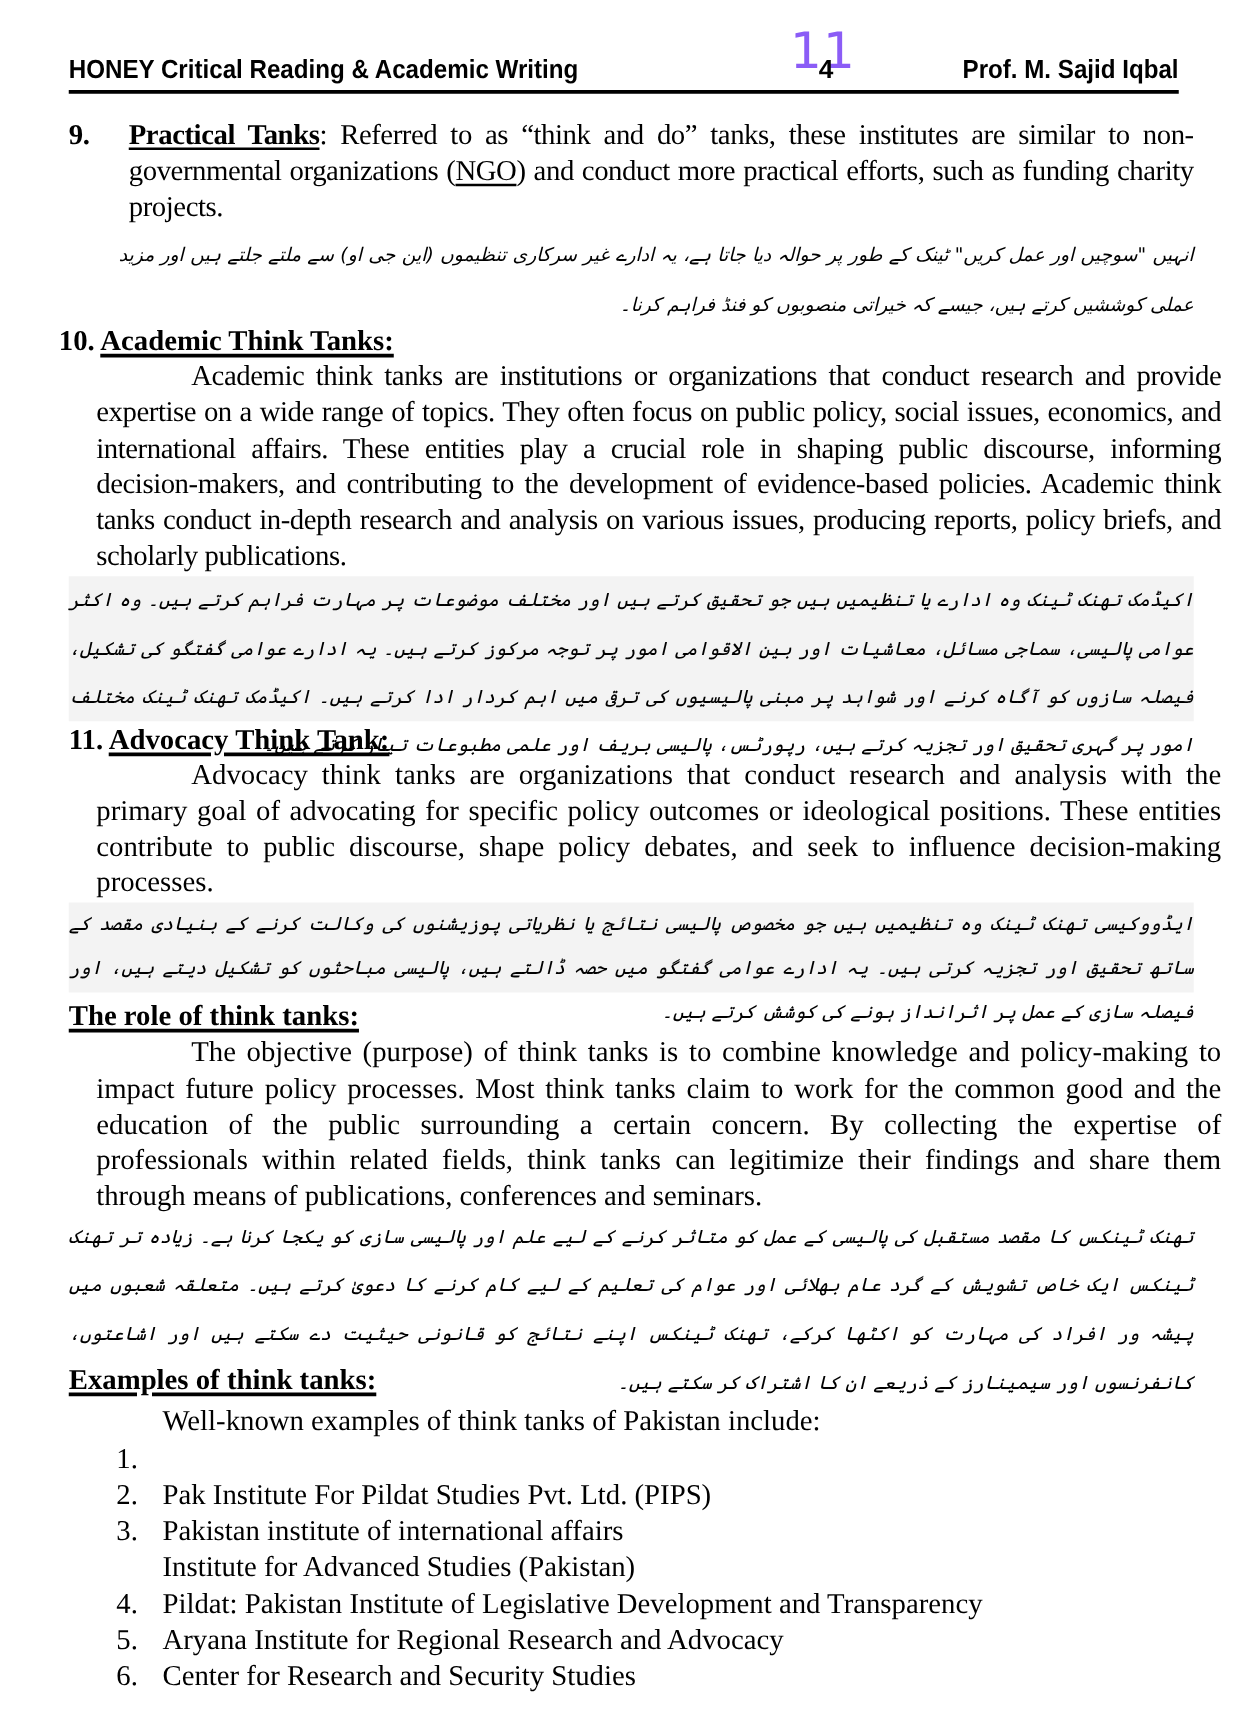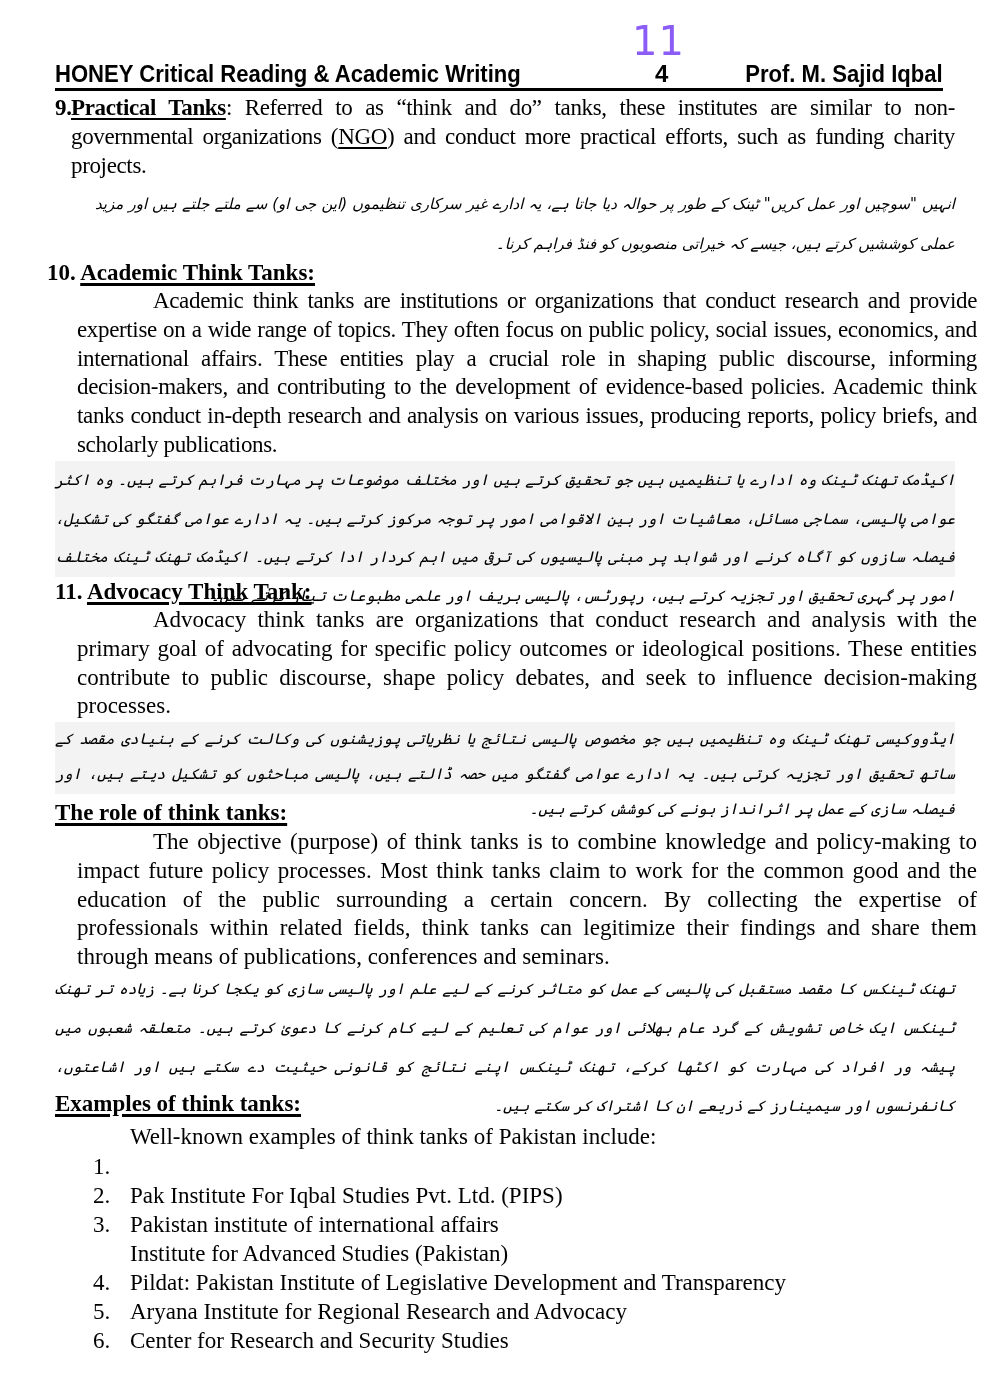--- a/index.html
+++ b/index.html
@@ -1,41 +1,41 @@
 <!DOCTYPE html>
 <html><head>
 <meta charset="utf-8">
 <style>
   html, body { margin: 0; padding: 0; background: #ffffff; }
   body { width: 1001px; height: 1386px; position: relative; overflow: hidden; color: #000; }
   .page { position: absolute; left: 0; top: 0; width: 1001px; height: 1386px; }
 
-  .header { position: absolute; left: 55px; top: 60px; width: 888px; height: 28px;
-            font-family: "Liberation Sans", sans-serif; font-weight: bold; font-size: 24px;
+  .header { position: absolute; left: 55px; top: 44px; width: 888px; height: 28px;
+            font-family: "Liberation Sans", sans-serif; font-weight: bold; font-size: 21px;
             border-bottom: 3px solid #000; }
   .header .title { position: absolute; left: 0; top: 0; transform: scaleX(0.92); transform-origin: left; white-space: nowrap; }
   .header .pnum { position: absolute; left: 600px; top: 0; width: 0; text-align: center; }
   .header .author { position: absolute; right: 0; top: 0; transform: scaleX(0.92); transform-origin: right; white-space: nowrap; }
   .badge { position: absolute; left: 632px; top: 21px; font-family: "DejaVu Sans", sans-serif;
            font-size: 40px; line-height: 40px; color: #ee1111; letter-spacing: 1px; }
 
   .en { font-family: "Liberation Serif", serif; font-size: 23px; line-height: 28.8px; }
   .block { position: absolute; left: 55px; width: 900px; }
   .justify { text-align: justify; text-align-last: left; }
   .cond { letter-spacing: -0.35px; word-spacing: 0px; }
   .indent { text-indent: 76px; margin-left: 22px; }
 
   .heading { position: absolute; font-family: "Liberation Serif", serif; font-weight: bold;
              font-size: 23px; line-height: 28px; white-space: nowrap; }
   .heading .u { text-decoration: underline; text-decoration-thickness: 2px; text-underline-offset: 3px; }
   .heading .u.thick { text-decoration-thickness: 3px; }
 
   .item9 { position: absolute; left: 55px; top: 94px; width: 900px; }
   .item9 .num { position: absolute; left: 0; top: 0; font-weight: bold; }
-  .item9 .text { margin-left: 16px; }
+  .item9 .text { margin-left: 48px; }
   .item9 .b { font-weight: bold; text-decoration: underline; text-underline-offset: 3px; }
   .item9 .ngo { text-decoration: underline; text-underline-offset: 3px; }
 
   .ur { font-family: "DejaVu Sans", sans-serif; direction: rtl; text-align: justify; text-align-last: right;
         font-size: 15px; font-style: italic; }
   .ur-plain { background: transparent; }
   .ur-shade { background: #f3f3f3; }
 
   ol.ex { position: absolute; left: 55px; top: 1152px; margin: 0; padding: 0; list-style: none; width: 900px; }
   ol.ex li { position: relative; padding-left: 75px; height: 29px; line-height: 29px; white-space: nowrap; }
@@ -81,20 +81,20 @@
   <div class="block en justify indent" style="top:828px;">The objective (purpose) of think tanks is to combine knowledge and policy-making to impact future policy processes. Most think tanks claim to work for the common good and the education of the public surrounding a certain concern. By collecting the expertise of professionals within related fields, think tanks can legitimize their findings and share them through means of publications, conferences and seminars.</div>
   <div class="block ur ur-plain" style="top:970px; line-height:39px;">تھنک ٹینکس کا مقصد مستقبل کی پالیسی کے عمل کو متاثر کرنے کے لیے علم اور پالیسی سازی کو یکجا کرنا ہے۔ زیادہ تر تھنک ٹینکس ایک خاص تشویش کے گرد عام بھلائی اور عوام کی تعلیم کے لیے کام کرنے کا دعویٰ کرتے ہیں۔ متعلقہ شعبوں میں پیشہ ور افراد کی مہارت کو اکٹھا کرکے، تھنک ٹینکس اپنے نتائج کو قانونی حیثیت دے سکتے ہیں اور اشاعتوں، کانفرنسوں اور سیمینارز کے ذریعے ان کا اشتراک کر سکتے ہیں۔</div>
 
   <div class="heading" style="left:55px; top:1090px;">
     <span class="u thick">Examples of think tanks:</span>
   </div>
   <div class="block en" style="top:1123px; left:130px; width:800px;">Well-known examples of think tanks of Pakistan include:</div>
 
   <ol class="ex en">
     <li><span class="n">1.</span></li>
-    <li><span class="n">2.</span><span>Pak Institute For Iqbal Studies Pvt. Ltd. (PIPS)</span></li>
+    <li><span class="n">2.</span><span>Pak Institute For Pildat Studies Pvt. Ltd. (PIPS)</span></li>
     <li class="two"><span class="n">3.</span><span>Pakistan institute of international affairs</span><span class="sub">Institute for Advanced Studies (Pakistan)</span></li>
     <li><span class="n">4.</span><span>Pildat: Pakistan Institute of Legislative Development and Transparency</span></li>
     <li><span class="n">5.</span><span>Aryana Institute for Regional Research and Advocacy</span></li>
     <li><span class="n">6.</span><span>Center for Research and Security Studies</span></li>
   </ol>
 
 </div>
 
 </body></html>

